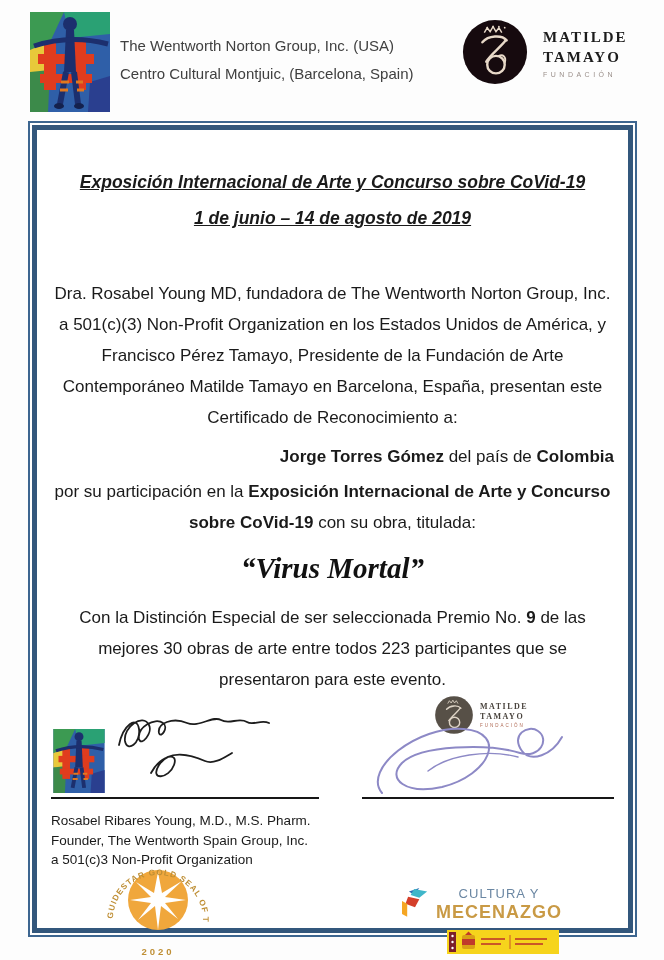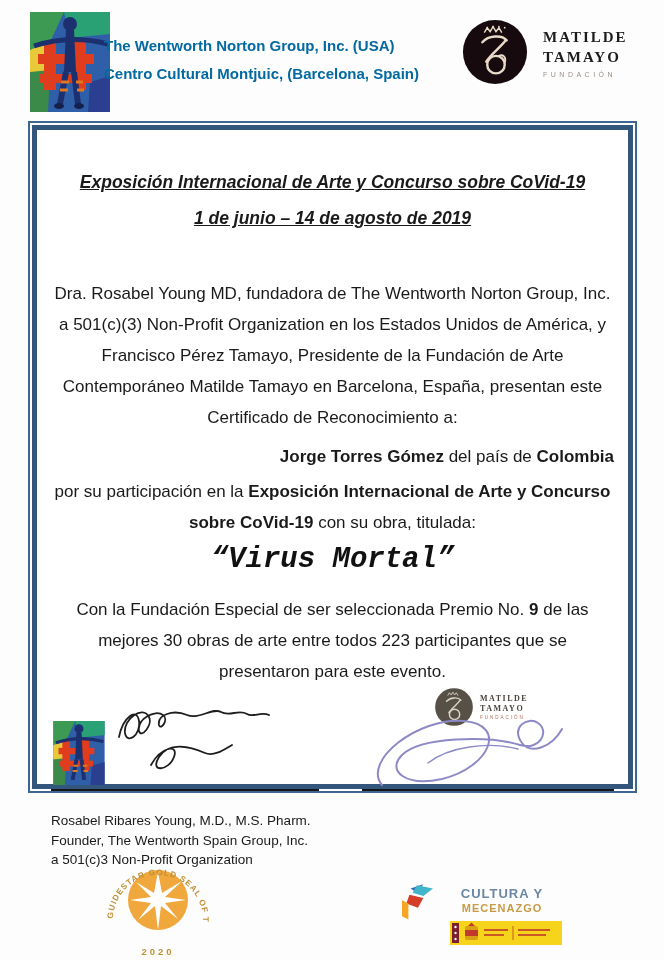--- a/index.html
+++ b/index.html
@@ -1,71 +1,71 @@
 <!DOCTYPE html>
 <html><head>
 <meta charset="utf-8">
 <style>
   html,body{margin:0;padding:0;background:#ffffff;}
   .page{position:relative;width:664px;height:960px;background:#fdfdfd;overflow:hidden;
         font-family:"Liberation Sans",sans-serif;color:#1a1a1a;}
 
   
   .art-logo{position:absolute;left:30px;top:12px;width:80px;height:100px;}
-  .org-text{position:absolute;left:104px;top:32px;font-size:15px;font-weight:700;
-            color:#0369a1;line-height:28px;}
+  .org-text{position:absolute;left:120px;top:32px;font-size:15px;font-weight:400;
+            color:#404040;line-height:28px;}
   .mt-logo-wrap{position:absolute;left:461px;top:18px;display:flex;align-items:center;}
   .mt-circle{width:68px;height:68px;}
   .mt-names{margin-left:14px;}
   .mt-name{font-family:"Liberation Serif",serif;font-weight:700;font-size:15px;
            letter-spacing:2px;line-height:20px;color:#1c1c1c;}
   .mt-sub{font-size:7px;letter-spacing:3.5px;color:#9a8f8a;margin-top:4px;}
 
   
-  .cert-outer{position:absolute;left:28px;top:121px;width:609px;height:672px;
+  .cert-outer{position:absolute;left:28px;top:121px;width:609px;height:816px;
               box-sizing:border-box;border:2px solid #3d6690;padding:2px;background:#fff;}
   .cert-inner{box-sizing:border-box;width:100%;height:100%;border:5px solid #33577c;
               padding:20px 14px 0 14px;}
   .cert-title{text-align:center;font-style:italic;font-weight:700;font-size:17.5px;
               line-height:36px;margin-top:14px;}
   .cert-title span{text-decoration:underline;}
   .para{font-size:17px;line-height:31px;text-align:center;}
   .p1{margin-top:42px;}
   .recipient{margin-top:8px;text-align:right;font-size:17px;line-height:31px;}
   .p2{margin-top:4px;}
-  .artwork{margin-top:4px;text-align:center;font-family:Liberation Mono, monospace;
+  .artwork{margin-top:12px;text-align:center;font-family:Liberation Serif, serif;
            font-style:italic;font-weight:700;font-size:29px;line-height:36px;color:#111;}
   .p3{margin-top:16px;}
   b{font-weight:700;}
 
   
   .sig-row{display:flex;justify-content:space-between;margin-top:2px;}
   .sig-col{position:relative;}
   .sig-col.left{width:268px;}
   .sig-col.right{width:252px;}
   .sig-area{position:relative;height:98px;}
   .art-logo-small{position:absolute;left:2px;bottom:2px;width:52px;height:64px;}
   .sig-left-svg{position:absolute;left:60px;top:2px;}
   .stamp-row{position:absolute;left:72px;top:-2px;display:flex;align-items:center;}
   .stamp-circle{width:40px;height:40px;}
   .stamp-names{margin-left:6px;}
   .stamp-name{font-family:"Liberation Serif",serif;font-weight:700;font-size:8px;
               letter-spacing:1.5px;line-height:10px;color:#4a443e;}
   .stamp-sub{font-size:4.5px;letter-spacing:2px;color:#b06a55;margin-top:1px;}
   .sig-right-svg{position:absolute;left:6px;top:12px;}
   .sig-line{border-top:2px solid #161616;margin-top:2px;}
-  .sig-text{margin-top:20px;font-size:13.5px;line-height:19.5px;color:#1a1a1a;}
+  .sig-text{margin-top:12px;font-size:13.5px;line-height:19.5px;color:#1a1a1a;}
 
   
   .guidestar{position:absolute;left:92px;top:844px;}
   .cultura{position:absolute;left:402px;top:866px;width:160px;}
   .cult-row{display:flex;}
   .cult-text{margin-left:8px;margin-top:20px;text-align:center;}
-  .cult-line1{font-size:13px;font-weight:700;letter-spacing:1px;color:#6b87a3;}
-  .cult-line2{font-size:11px;font-weight:700;letter-spacing:1px;color:#c99a45;margin-top:1px;}
+  .cult-line1{font-size:13px;font-weight:400;letter-spacing:1px;color:#6b87a3;}
+  .cult-line2{font-size:18px;font-weight:700;letter-spacing:1px;color:#c99a45;margin-top:1px;}
   .cult-banner{margin-top:7px;margin-left:8px;}
 </style>
 </head>
 <body>
 
 <div class="page">
 
   <svg class="art-logo" viewBox="0 0 80 100" xmlns="http://www.w3.org/2000/svg">
     <rect width="80" height="100" fill="#2f5fa8"></rect>
     <polygon points="0,0 34,0 20,30 0,38" fill="#3c9a52"></polygon>
@@ -120,21 +120,21 @@
       </div>
 
       <div class="para p1">Dra. Rosabel Young MD, fundadora de The Wentworth Norton Group, Inc. a 501(c)(3) Non-Profit Organization en los Estados Unidos de América, y Francisco Pérez Tamayo, Presidente de la Fundación de Arte Contemporáneo Matilde Tamayo en Barcelona, España, presentan este Certificado de Reconocimiento a:</div>
 
       <div class="recipient"><b>Jorge Torres Gómez</b><span> del país de </span><b>Colombia</b></div>
 
       <div class="para p2"><span>por su participación en la </span><b>Exposición Internacional de Arte y Concurso sobre CoVid-19</b><span> con su obra, titulada:</span></div>
 
       <div class="artwork">“Virus Mortal”</div>
 
-      <div class="para p3"><span>Con la Fundación Especial de ser seleccionada Premio No. </span><b>9</b><span> de las mejores 30 obras de arte entre todos 223 participantes que se presentaron para este evento.</span></div>
+      <div class="para p3"><span>Con la Distinción Especial de ser seleccionada Premio No. </span><b>9</b><span> de las mejores 30 obras de arte entre todos 223 participantes que se presentaron para este evento.</span></div>
 
       <div class="sig-row">
 
         <div class="sig-col left">
           <div class="sig-area">
             <svg class="art-logo-small" viewBox="0 0 80 100" xmlns="http://www.w3.org/2000/svg">
               <rect width="80" height="100" fill="#2f5fa8"></rect>
               <polygon points="0,0 34,0 20,30 0,38" fill="#3c9a52"></polygon>
               <polygon points="34,0 80,0 80,22 40,26" fill="#2aa174"></polygon>
               <polygon points="0,38 18,30 16,62 0,60" fill="#e8c93a"></polygon>

